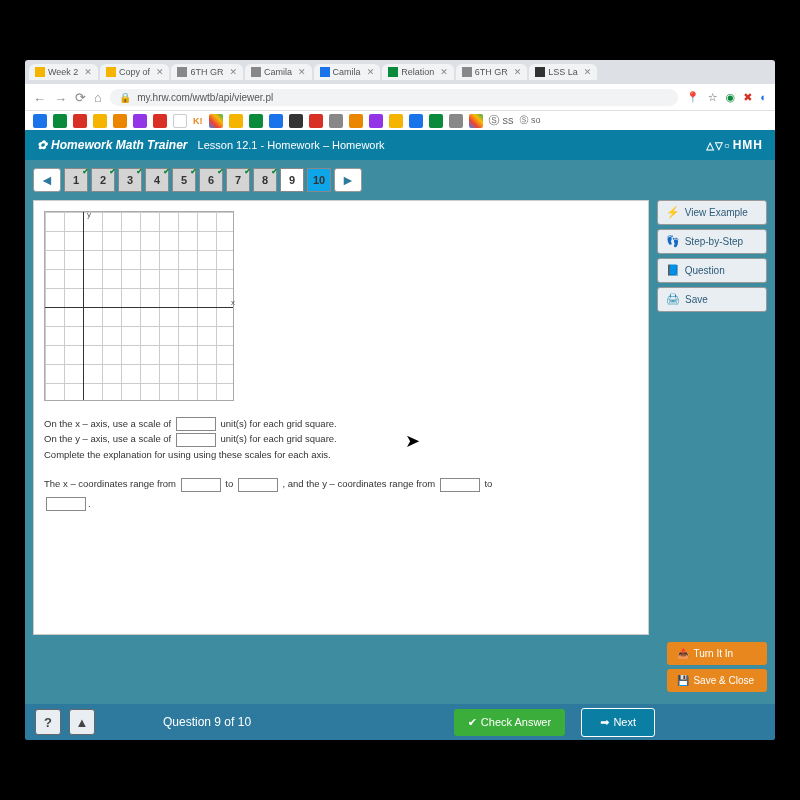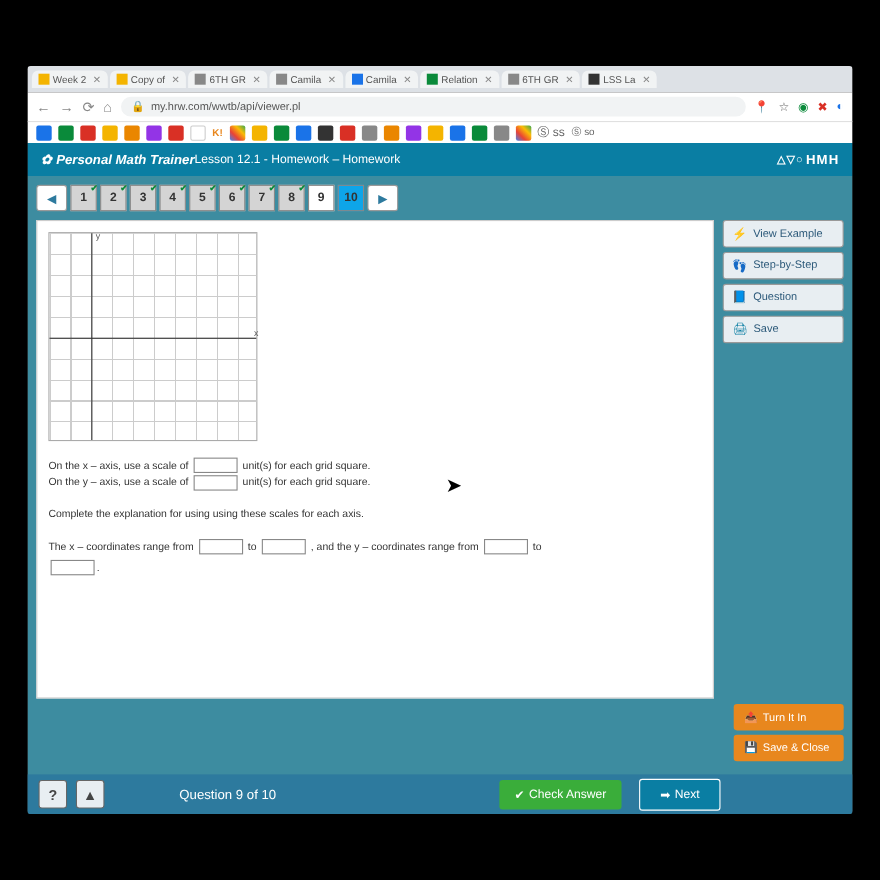--- a/index.html
+++ b/index.html
@@ -10,21 +10,21 @@
 .tab .fav{width:10px;height:10px;display:inline-block}
 .tab .x{color:#888;font-size:9px;margin-left:3px}
 .urlbar{background:#fff;height:26px;display:flex;align-items:center;padding:0 8px;gap:8px;font-size:11px;color:#666}
 .urlbar .nav-icon{color:#888;cursor:pointer;font-size:13px}
 .url-input{flex:1;background:#f1f3f4;border-radius:12px;padding:3px 10px;font-size:10px;color:#555;display:flex;align-items:center;gap:5px}
 .bkbar{background:#fff;height:20px;border-top:1px solid #e0e0e0;display:flex;align-items:center;padding:0 8px;gap:6px;font-size:9px}
 .bk{width:14px;height:14px;border-radius:2px;display:inline-block;cursor:pointer}
 .app-header{background:#0a7ea3;height:30px;display:flex;align-items:center;padding:0 12px;color:#fff;font-size:12px}
 .app-title{font-weight:bold;font-style:italic;display:flex;align-items:center;gap:4px}
 .app-title .flame{color:#fff}
-.app-sub{font-size:11px}
+.app-sub{margin-left:10px;font-size:11px}
 .logo{margin-left:auto;font-weight:bold;letter-spacing:1px;display:flex;align-items:center;gap:2px}
 .workspace{background:#3d8ca0;padding:8px;height:calc(100% - 100px);position:relative}
 .qnav{display:flex;align-items:center;gap:3px;margin-bottom:8px}
 .qnav-btn{width:28px;height:24px;background:#fff;border:1px solid #999;border-radius:3px;display:flex;align-items:center;justify-content:center;cursor:pointer;color:#2d7a9e;font-size:14px;font-weight:bold}
 .qnum{width:24px;height:24px;background:#d4d4d4;border:1px solid #888;display:flex;align-items:center;justify-content:center;font-size:11px;font-weight:bold;cursor:pointer;position:relative;color:#333}
 .qnum.current{background:#fff}
 .qnum .check{position:absolute;top:-2px;right:-2px;color:#0a8a3a;font-size:8px}
 .content-row{display:flex;gap:8px}
 .qpanel{background:#fff;border:1px solid #ccc;flex:1;padding:10px;font-size:10px;color:#333;height:435px;position:relative}
 .grid-graph{width:190px;height:190px;border:1px solid #aaa;position:relative;margin-bottom:15px}
@@ -134,21 +134,21 @@
     <span class="bk" style="background:#0a8a3a"></span>
     <span class="bk" style="background:#888"></span>
     <span class="bk" style="background:linear-gradient(45deg,#4285f4,#ea4335,#fbbc05,#34a853)"></span>
     <span style="font-size:11px;color:#666">Ⓢ ss</span>
     <span style="font-size:9px;color:#666">Ⓢ so</span>
   </div>
 
   <div class="app-header">
     <span class="app-title">
       <span class="flame">✿</span>
-      <span>Personal Math Trainer</span>
+      <span>Homework Math Trainer</span>
     </span>
     <span class="app-sub">Lesson 12.1 - Homework – Homework</span>
     <span class="logo">
       <span style="font-size:10px">△▽○</span>
       <span>HMH</span>
     </span>
   </div>
 
   <div class="workspace">
     <div class="qnav">
@@ -206,21 +206,21 @@
           <div>
             <span>On the x – axis, use a scale of</span>
             <span class="blank"></span>
             <span>unit(s) for each grid square.</span>
           </div>
           <div>
             <span>On the y – axis, use a scale of</span>
             <span class="blank"></span>
             <span>unit(s) for each grid square.</span>
           </div>
-          <div style="margin-top:14px">Complete the explanation for using using these scales for each axis.</div>
+          <div style="">Complete the explanation for using using these scales for each axis.</div>
           <div style="margin-top:14px">
             <span>The x – coordinates range from</span>
             <span class="blank"></span>
             <span>to</span>
             <span class="blank"></span>
             <span>, and the y – coordinates range from</span>
             <span class="blank"></span>
             <span>to</span>
           </div>
           <div style="margin-top:4px">

